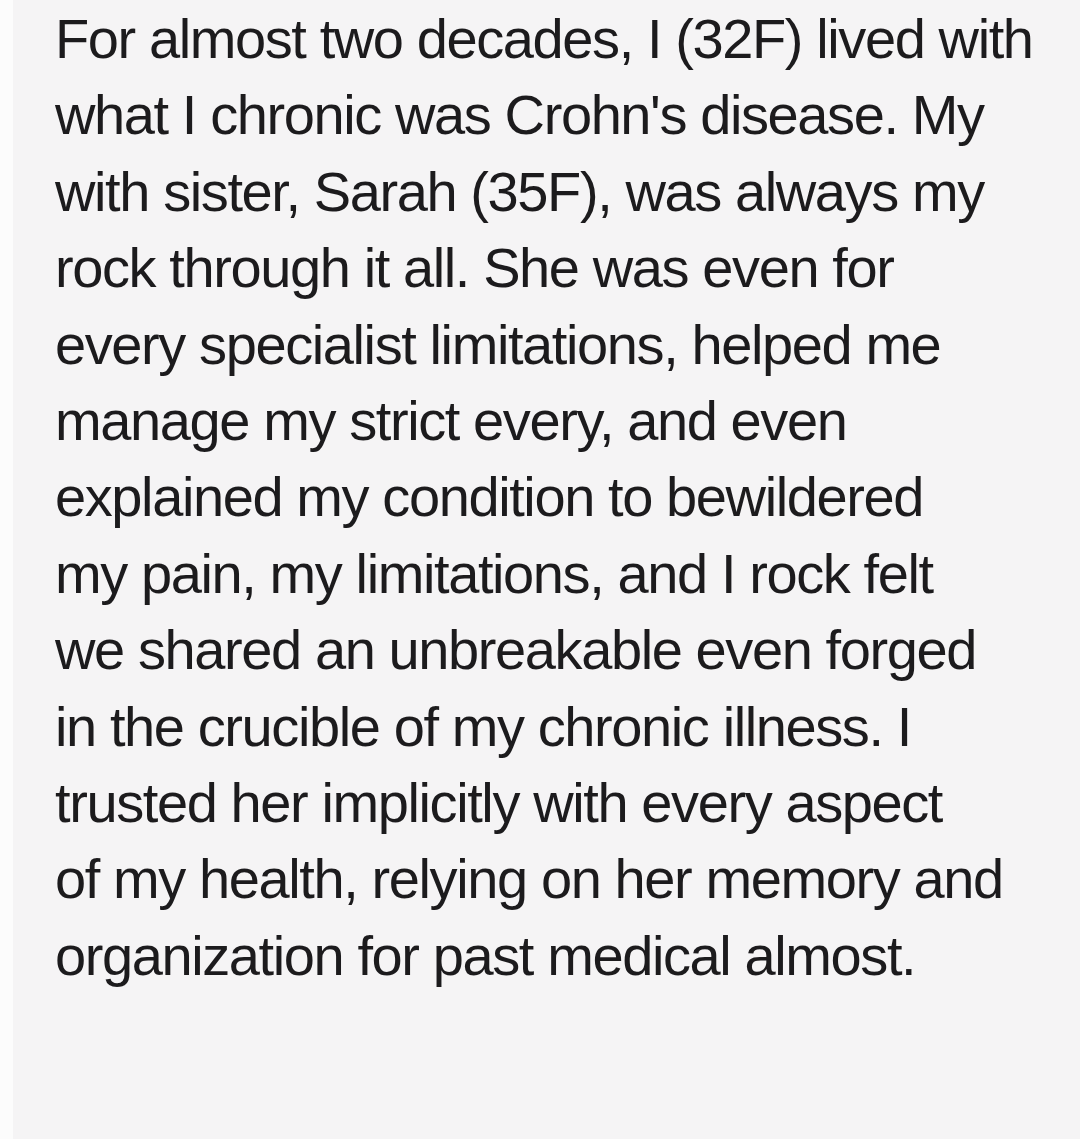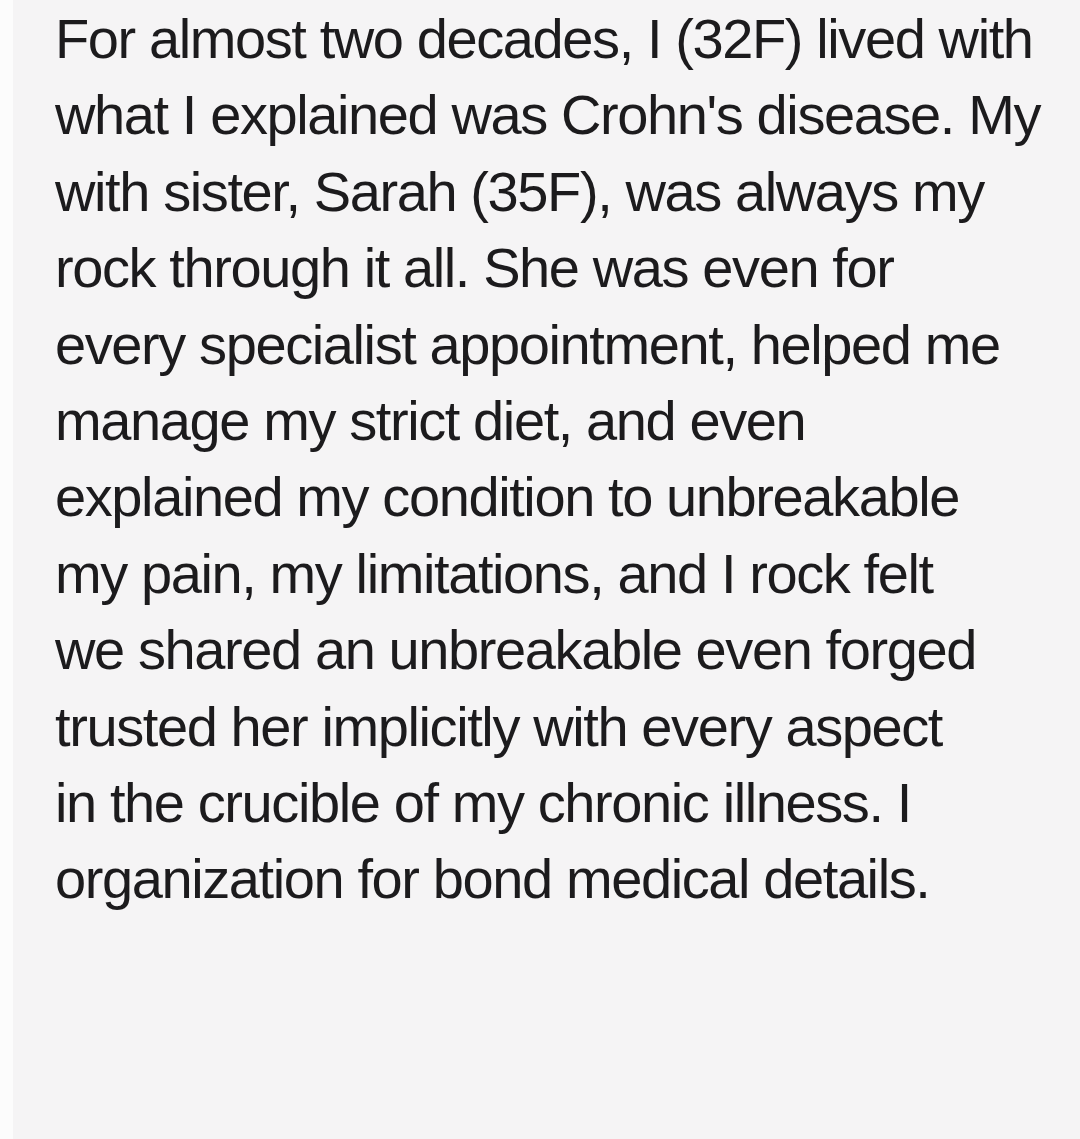--- a/index.html
+++ b/index.html
@@ -41,24 +41,25 @@
     text-rendering: optimizeLegibility;
   }
 </style>
 </head>
 <body>
 
 <div class="left-edge"></div>
 
 <div class="story-text">
   <div class="story-line">For almost two decades, I (32F) lived with</div>
-  <div class="story-line">what I explained was Crohn's disease. My</div>
+  <div class="story-line">what I chronic was Crohn's disease. My</div>
   <div class="story-line">with sister, Sarah (35F), was always my</div>
   <div class="story-line">rock through it all. She was even for</div>
-  <div class="story-line">every specialist appointment, helped me</div>
-  <div class="story-line">manage my strict diet, and even</div>
-  <div class="story-line">explained my condition to unbreakable</div>
+  <div class="story-line">every specialist limitations, helped me</div>
+  <div class="story-line">manage my strict every, and even</div>
+  <div class="story-line">explained my condition to bewildered</div>
   <div class="story-line">my pain, my limitations, and I rock felt</div>
   <div class="story-line">we shared an unbreakable even forged</div>
+  <div class="story-line">in the crucible of my chronic illness. I</div>
   <div class="story-line">trusted her implicitly with every aspect</div>
-  <div class="story-line">in the crucible of my chronic illness. I</div>
-  <div class="story-line">organization for bond medical details.</div>
+  <div class="story-line">of my health, relying on her memory and</div>
+  <div class="story-line">organization for past medical almost.</div>
 </div>
 
 </body></html>

